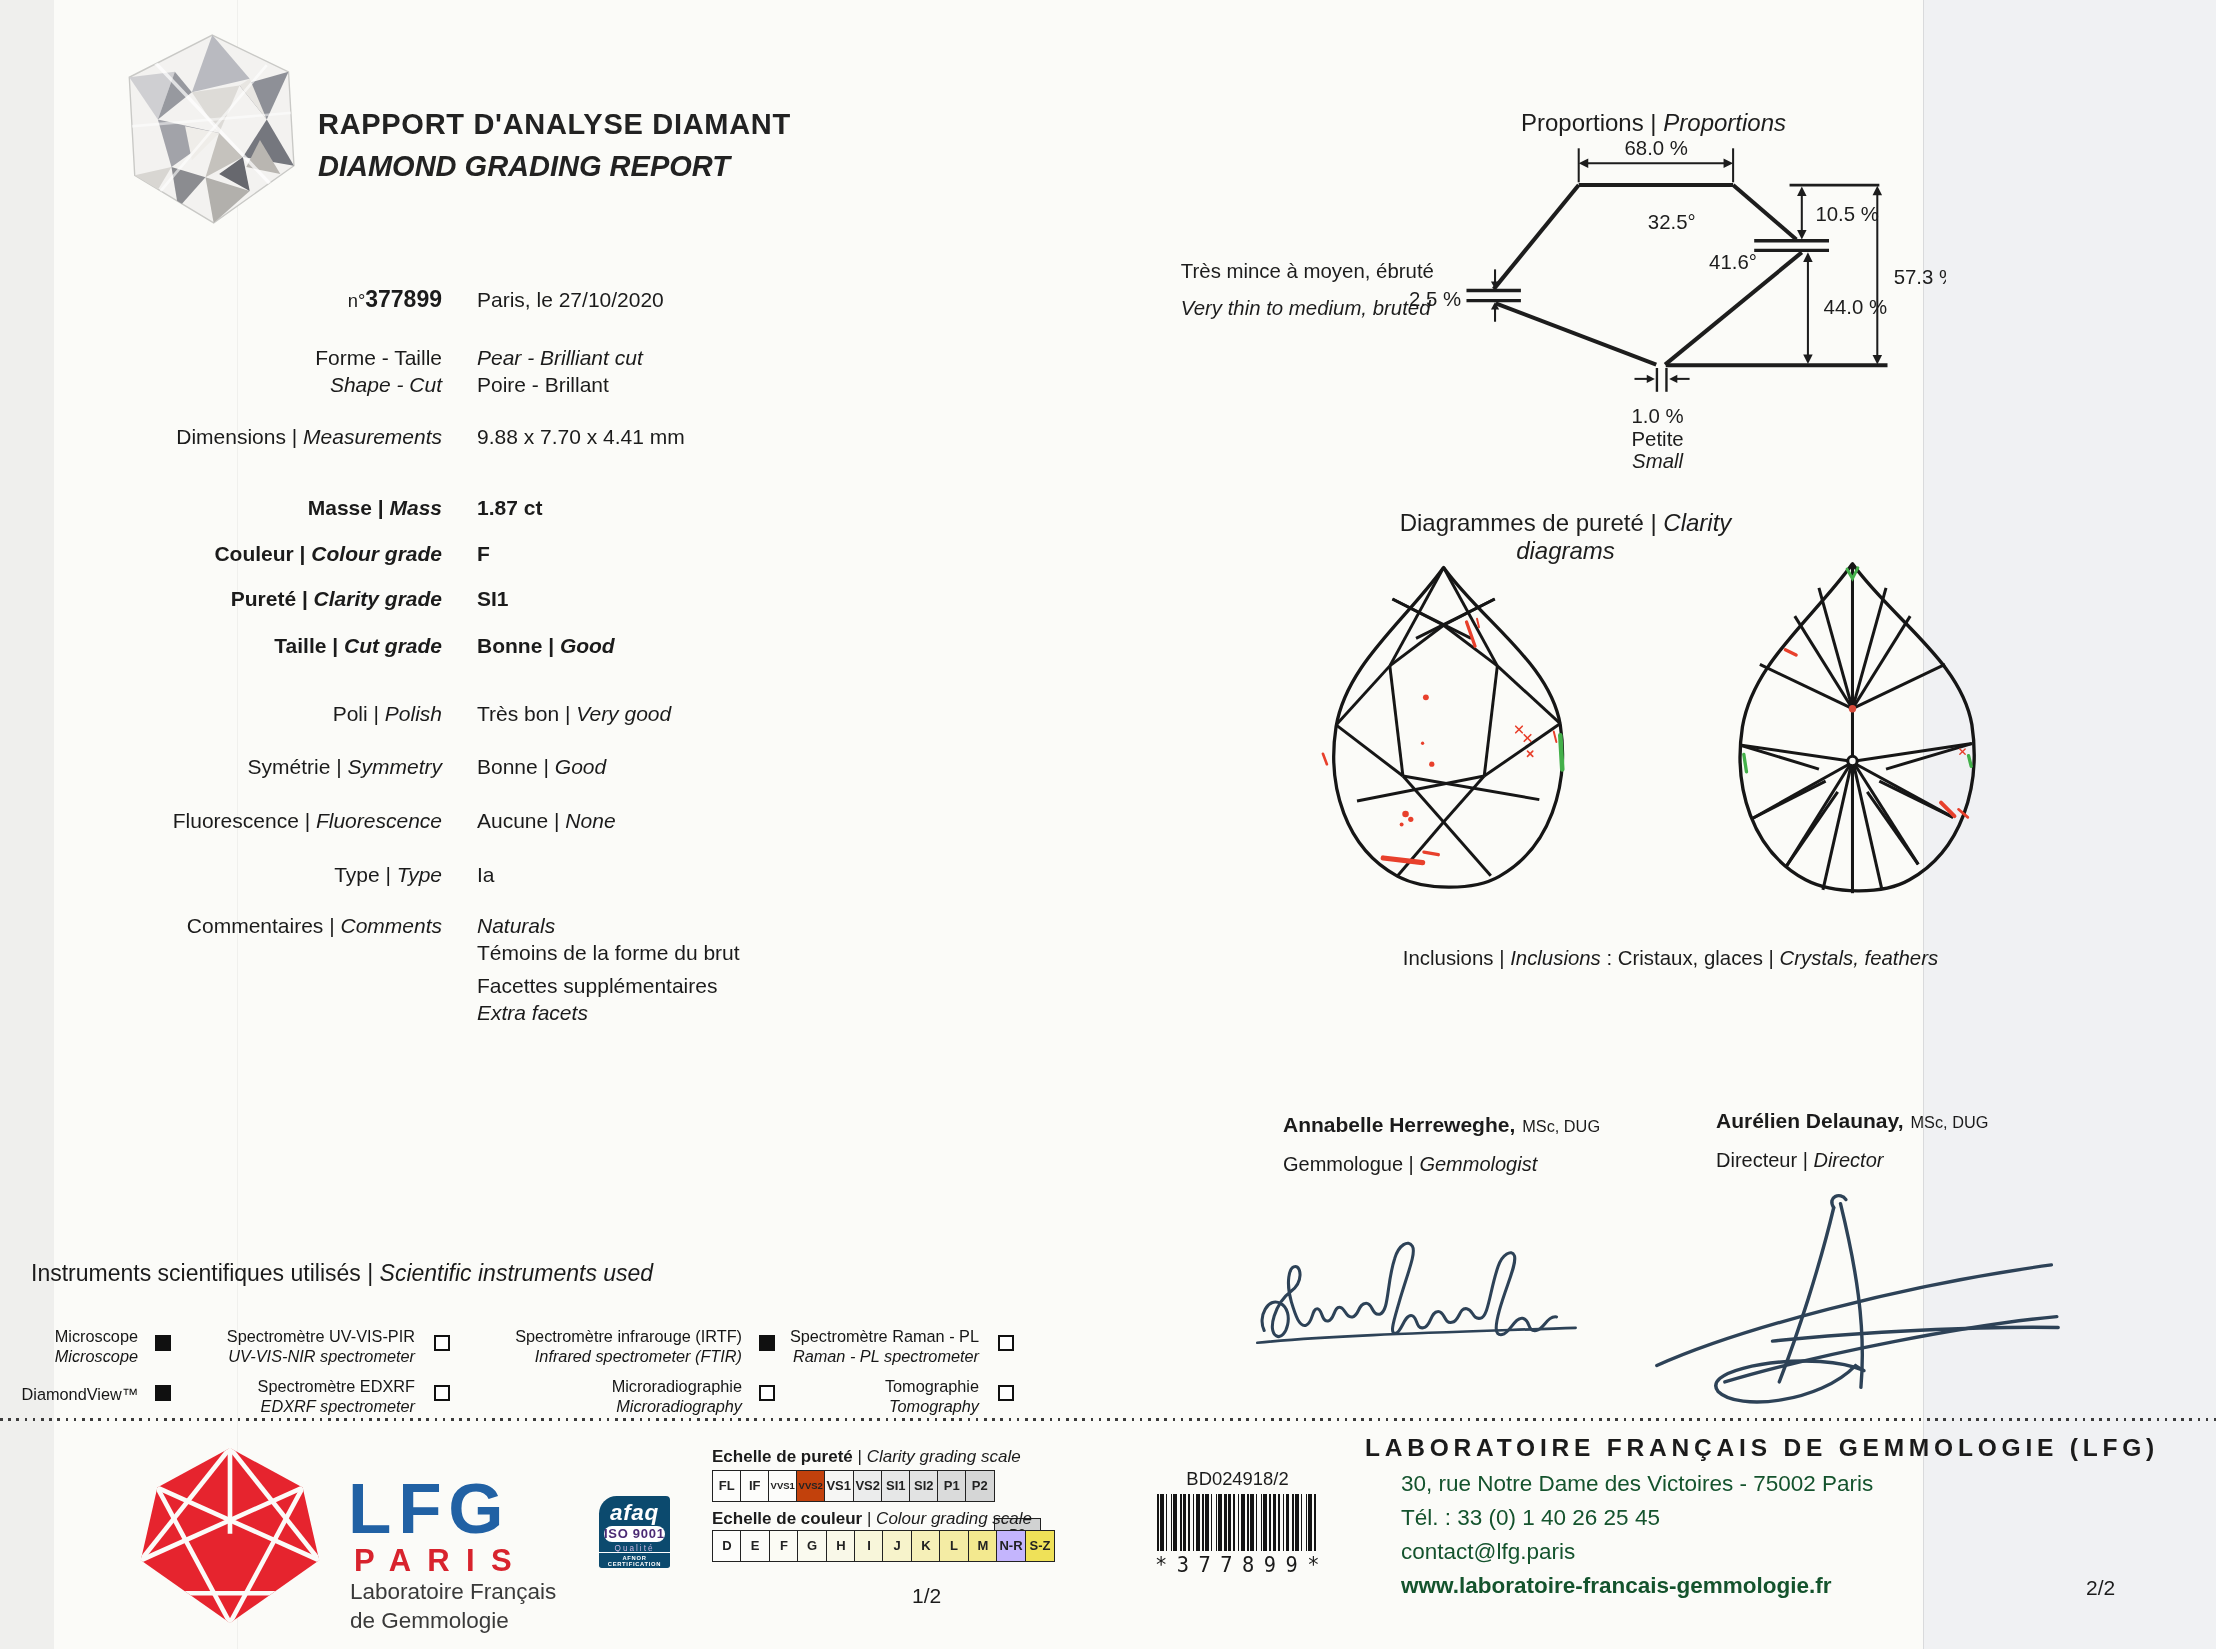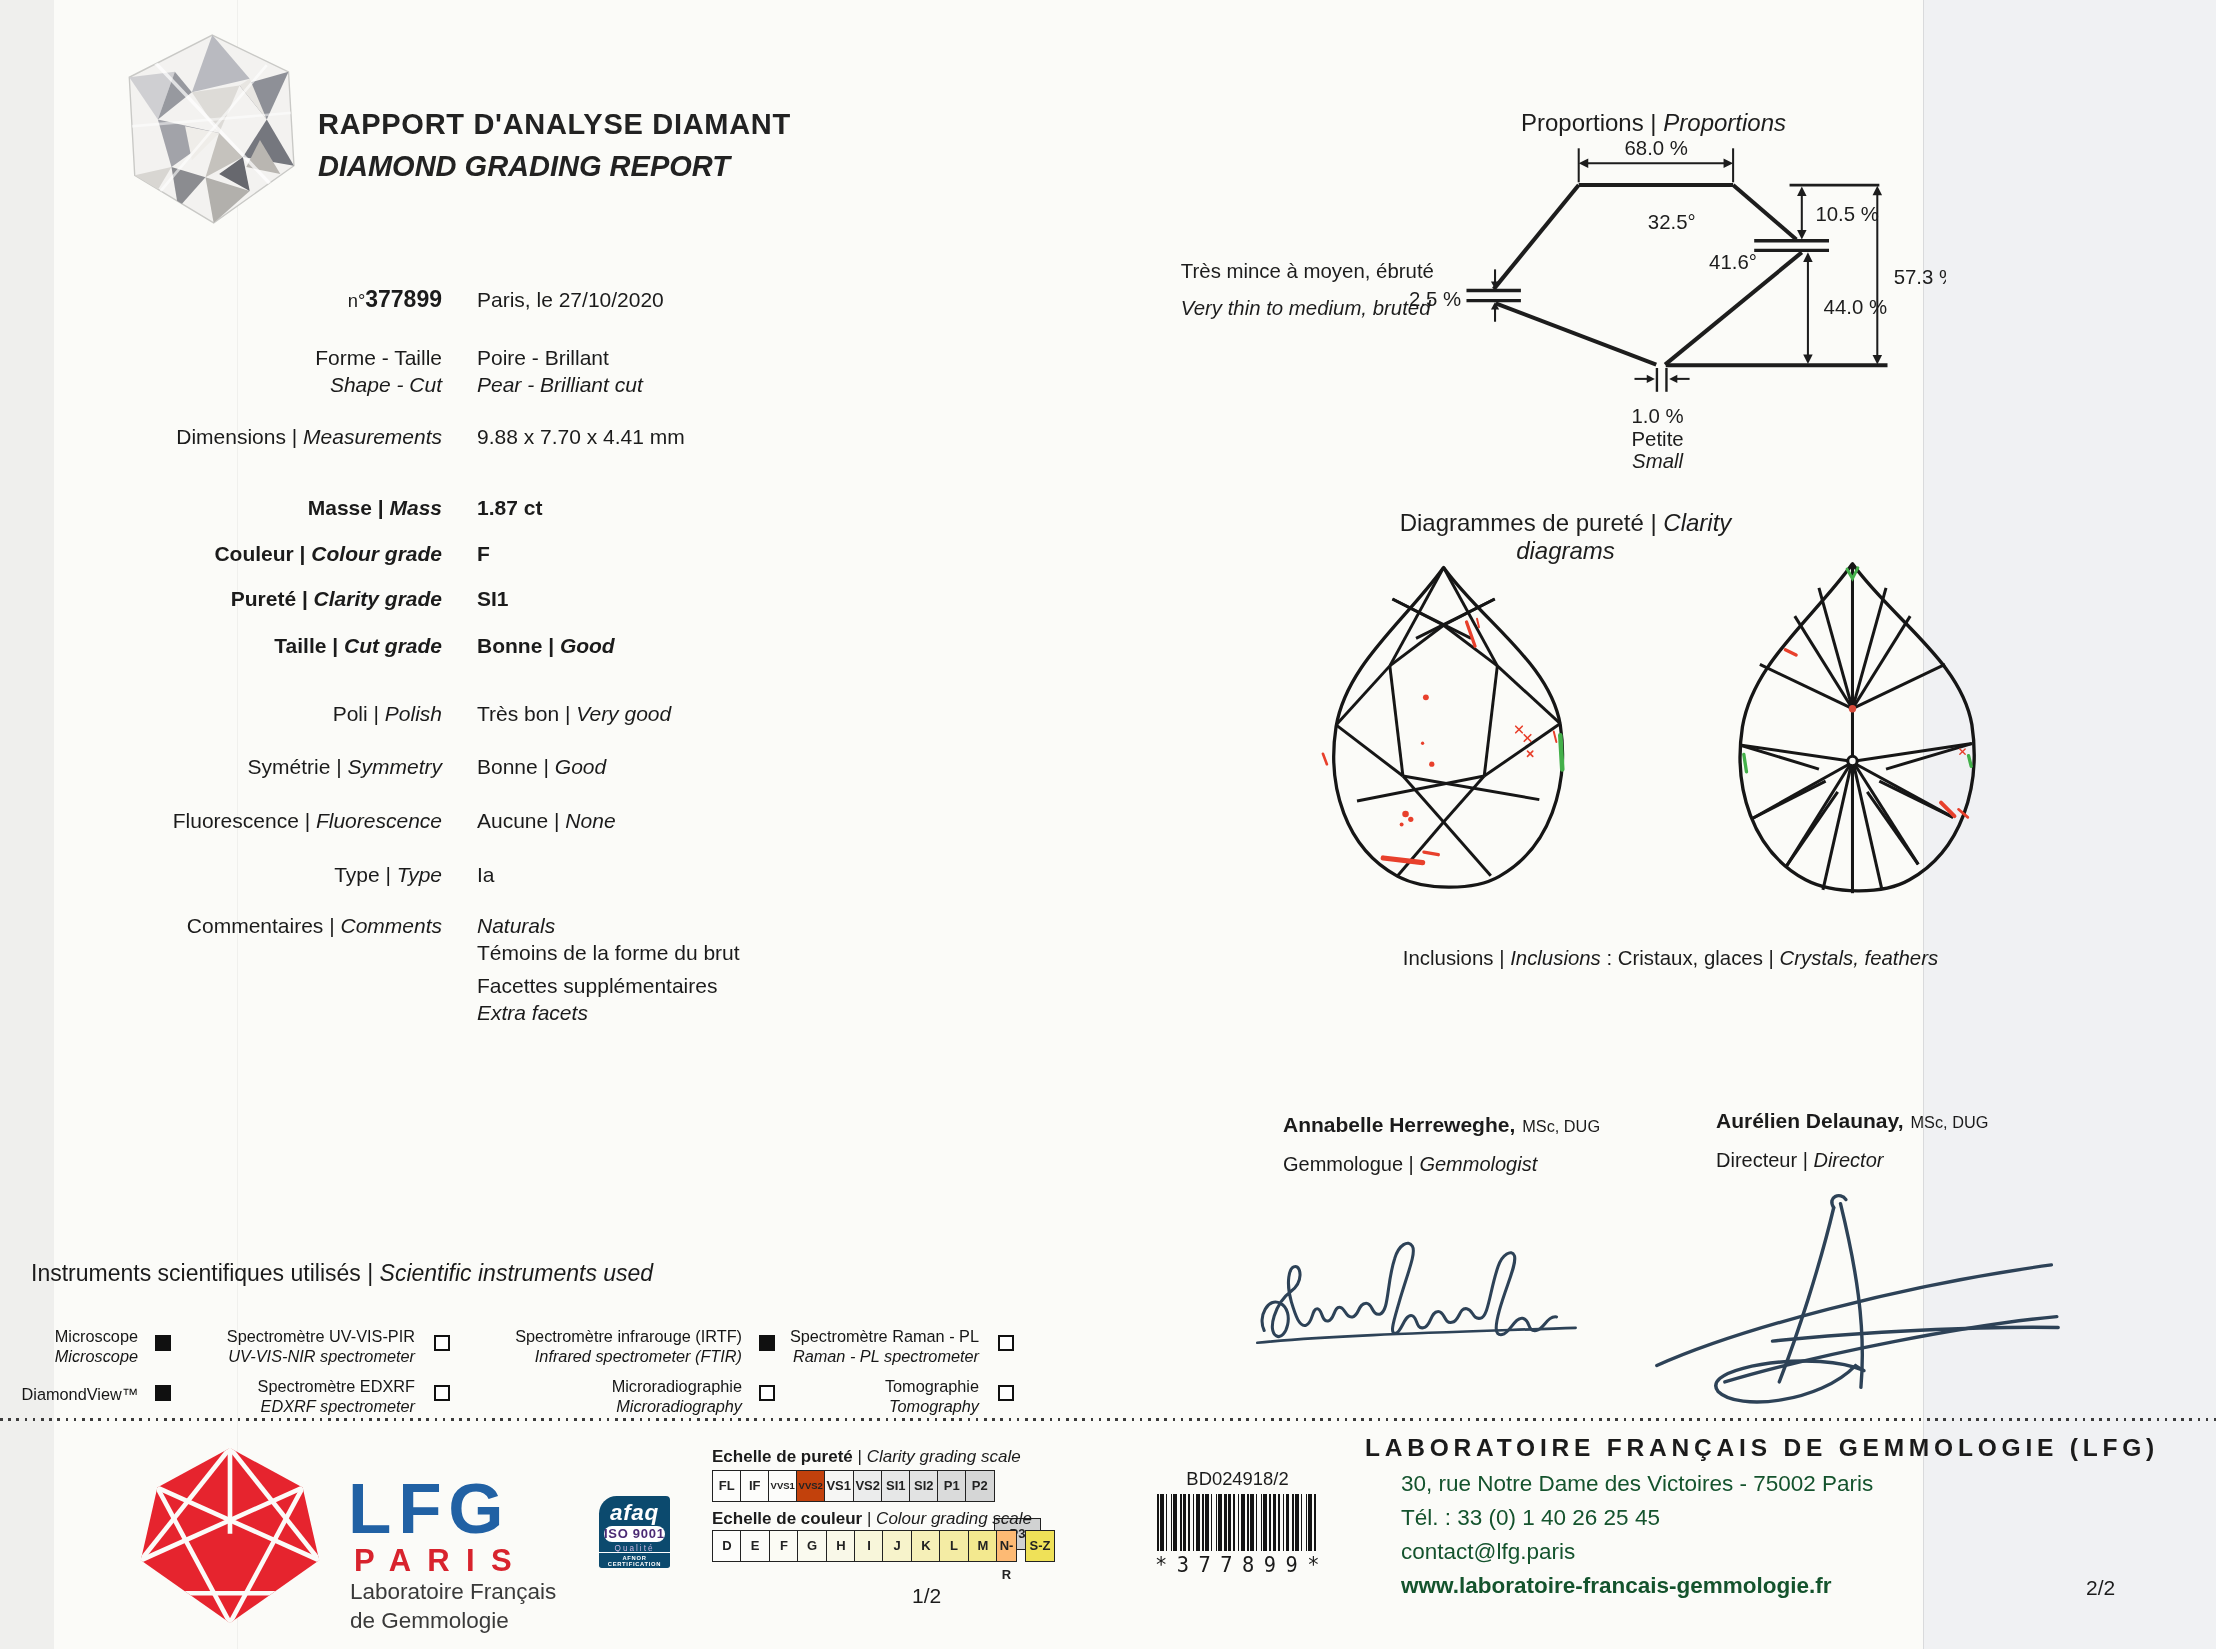--- a/index.html
+++ b/index.html
@@ -112,22 +112,22 @@
     <div class="frow" style="top:0">
       <div class="flabel"><span class="numpre">n°</span><span class="numval">377899</span></div>
       <div class="fvalue"><span>Paris, le 27/10/2020</span></div>
     </div>
   <div class="frow" style="top: 58px;">
         <div class="flabel">
           <div><span>Forme - Taille</span></div>
           <div><span class="en">Shape - Cut</span></div>
         </div>
         <div class="fvalue">
+          <div><span class="en">Pear - Brilliant cut</span></div>
           <div><span>Poire - Brillant</span></div>
-          <div><span class="en">Pear - Brilliant cut</span></div>
         </div>
       </div>
       <div class="frow" style="top: 137px;">
         <div class="flabel"><span>Dimensions</span><span> | </span><span class="en">Measurements</span></div>
         <div class="fvalue"><span>9.88 x 7.70 x 4.41 mm</span></div>
       </div>
       <div class="frow bold" style="top: 208px;">
         <div class="flabel"><span>Masse</span><span> | </span><span class="en">Mass</span></div>
         <div class="fvalue"><span>1.87 ct</span></div>
       </div>
@@ -453,21 +453,21 @@
       <div class="scell abs" style="left: 712px; top: 1530px; width: 30px; background: rgb(253, 253, 251); font-size: 13px;">D</div>
       <div class="scell abs" style="left: 740px; top: 1530px; width: 30px; background: rgb(252, 252, 249); font-size: 13px;">E</div>
       <div class="scell abs" style="left: 769px; top: 1530px; width: 30px; background: rgb(251, 251, 244); font-size: 13px;">F</div>
       <div class="scell abs" style="left: 797px; top: 1530px; width: 30px; background: rgb(250, 250, 239); font-size: 13px;">G</div>
       <div class="scell abs" style="left: 826px; top: 1530px; width: 30px; background: rgb(249, 248, 232); font-size: 13px;">H</div>
       <div class="scell abs" style="left: 854px; top: 1530px; width: 30px; background: rgb(248, 246, 218); font-size: 13px;">I</div>
       <div class="scell abs" style="left: 882px; top: 1530px; width: 30px; background: rgb(247, 243, 203); font-size: 13px;">J</div>
       <div class="scell abs" style="left: 911px; top: 1530px; width: 30px; background: rgb(246, 240, 184); font-size: 13px;">K</div>
       <div class="scell abs" style="left: 939px; top: 1530px; width: 30px; background: rgb(244, 236, 164); font-size: 13px;">L</div>
       <div class="scell abs" style="left: 968px; top: 1530px; width: 30px; background: rgb(243, 233, 143); font-size: 13px;">M</div>
-      <div class="scell abs" style="left: 996px; top: 1530px; width: 21px; background: #fdba74; font-size: 13px;">N-R</div>
+      <div class="scell abs" style="left: 996px; top: 1530px; width: 30px; background: #c4b5fd; font-size: 13px;">N-R</div>
       <div class="scell abs" style="left: 1025px; top: 1530px; width: 30px; background: rgb(239, 225, 88); font-size: 13px;">S-Z</div>
     </div>
 
   <div class="abs pageno" style="left:912px;top:1584px">1/2</div>
 
   <div class="abs" id="barcode-label" style="left:1157px;top:1468px;width:161px;text-align:center">BD024918/2</div>
   <div class="abs" id="barcode"></div>
   <div class="abs" id="barcode-digits" style="left:1150px;top:1553px;width:184px;text-align:center">*377899*</div>
 
   <div class="abs lab-name" style="left:1365px;top:1434px">LABORATOIRE FRANÇAIS DE GEMMOLOGIE (LFG)</div>

